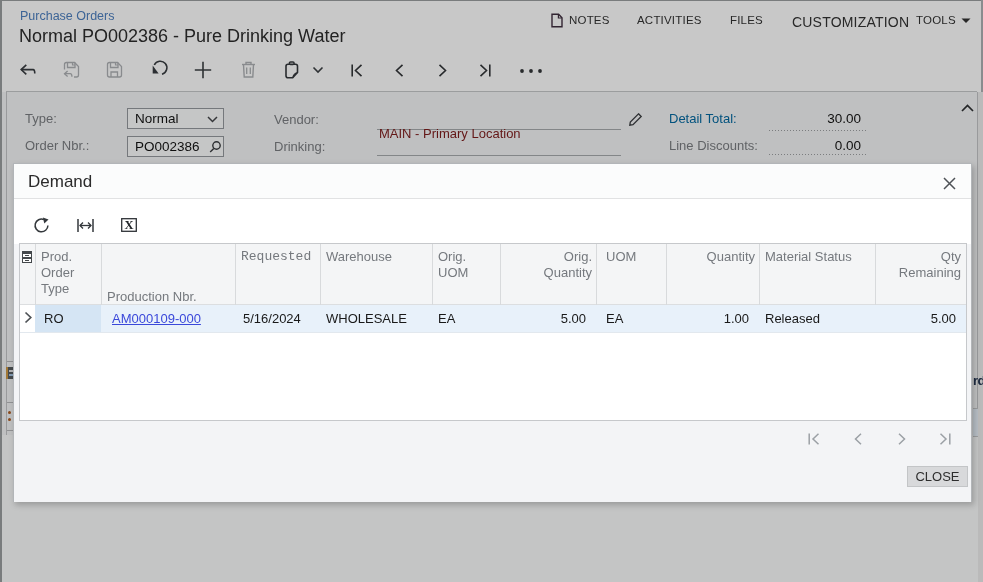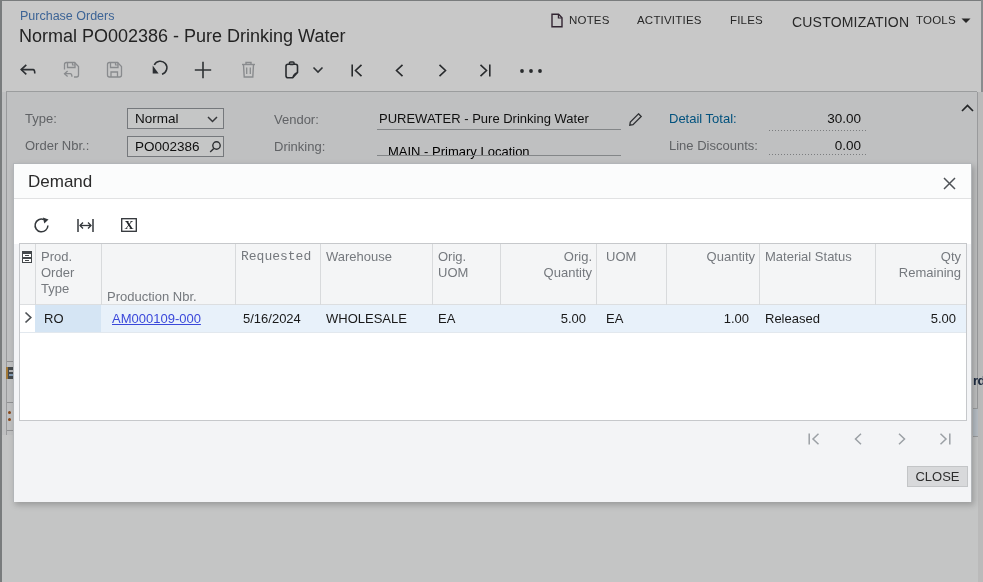--- a/index.html
+++ b/index.html
@@ -143,23 +143,22 @@
   <div class="abs" style="left:135px;top:139px;font-size:13.5px;color:#141414;">PO002386</div>
   <div class="abs" style="left:209px;top:140px;">
     <svg width="13" height="13" viewBox="0 0 13 13" fill="none" stroke="#3a3d40" stroke-width="1.4">
       <circle cx="7.5" cy="5.5" r="3.7"></circle>
         <path d="M4.8 8.4 L1.2 12"></path>
     </svg>
   </div>
 
   <div class="abs" style="left:274px;top:112px;font-size:13px;color:#7b7e82;">Vendor:</div>
   <div class="abs" style="left:274px;top:139px;font-size:13px;color:#7b7e82;">Drinking:</div>
-  <div class="abs" style="left:379px;top:111px;font-size:13px;color:#141414;">PUREWATER - Pure Drinking Water</div>
   <div class="abs" style="left:377px;top:129px;width:244px;height:1px;background:#a8abae;"></div>
-  <div class="abs" style="left:379px;top:144px;font-size:13px;color:#000000;margin-left:9px;">MAIN - Primary Location</div>
+  <div class="abs" style="left:379px;top:126px;font-size:13px;color:#7f1d1d;">MAIN - Primary Location</div>
   <div class="abs" style="left:377px;top:155px;width:244px;height:1px;background:#a8abae;"></div>
   <div class="abs" style="left:628px;top:112px;">
     <svg width="15" height="15" viewBox="0 0 15 15" fill="none" stroke="#3a3d40" stroke-width="1.3">
       <path d="M10.5 1.8 L13.2 4.5 L5 12.7 L1.8 13.2 L2.3 10 Z"></path>
     </svg>
   </div>
 
   <div class="abs" style="left:669px;top:111px;font-size:13px;color:#0369a1;">Detail Total:</div>
   <div class="abs" style="left:669px;top:138px;font-size:13px;color:#7b7e82;">Line Discounts:</div>
   <div class="abs" style="left:769px;top:111px;width:98px;font-size:13.5px;color:#141414;text-align:right;"><span style="padding-right:6px;">30.00</span></div>

